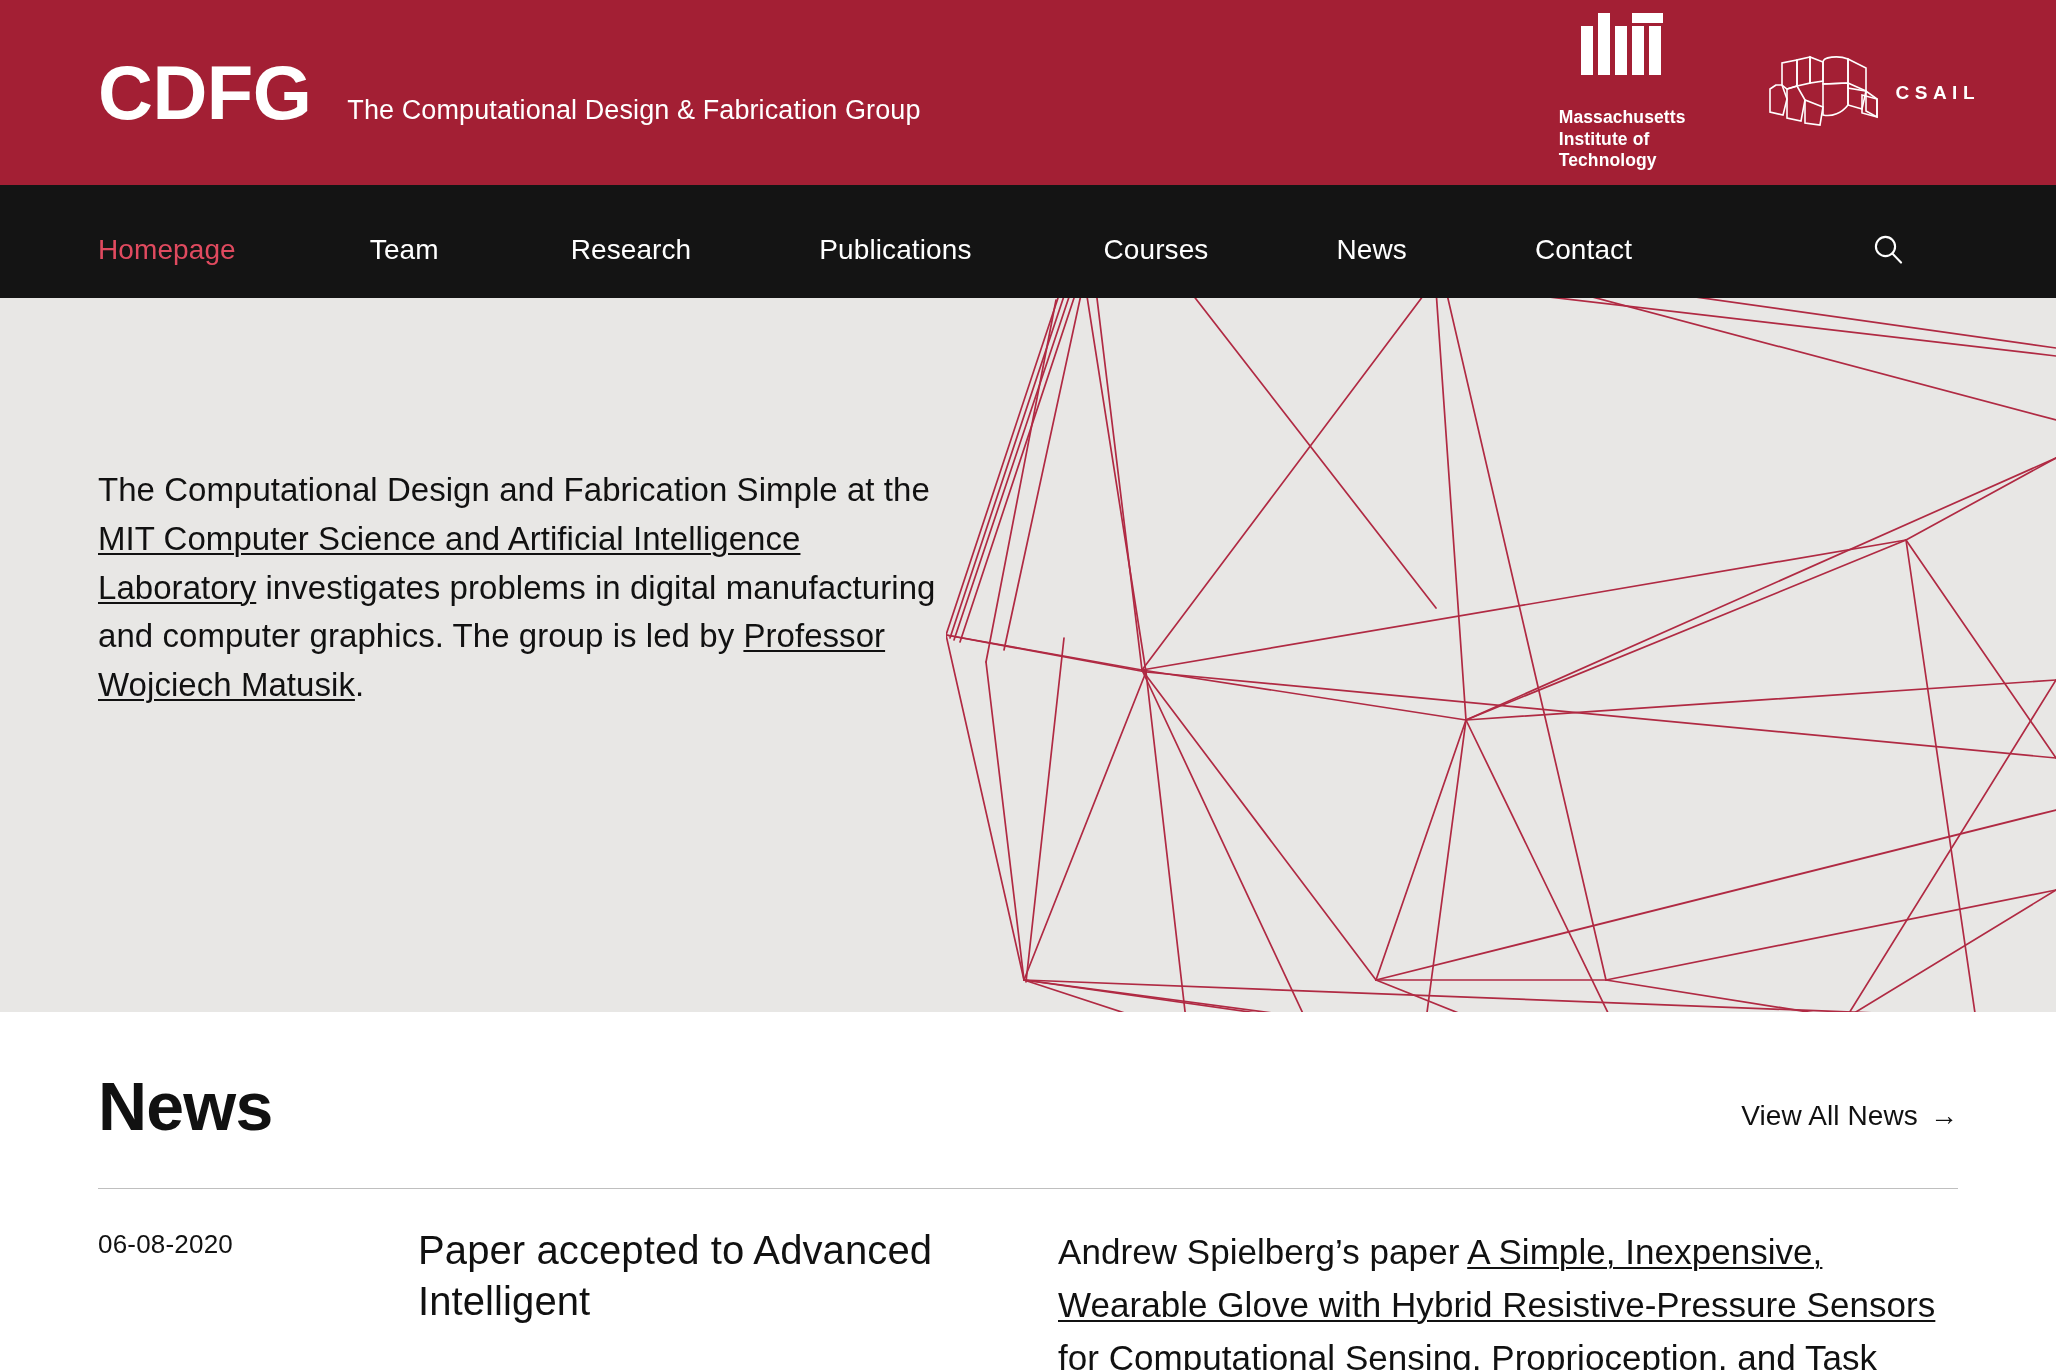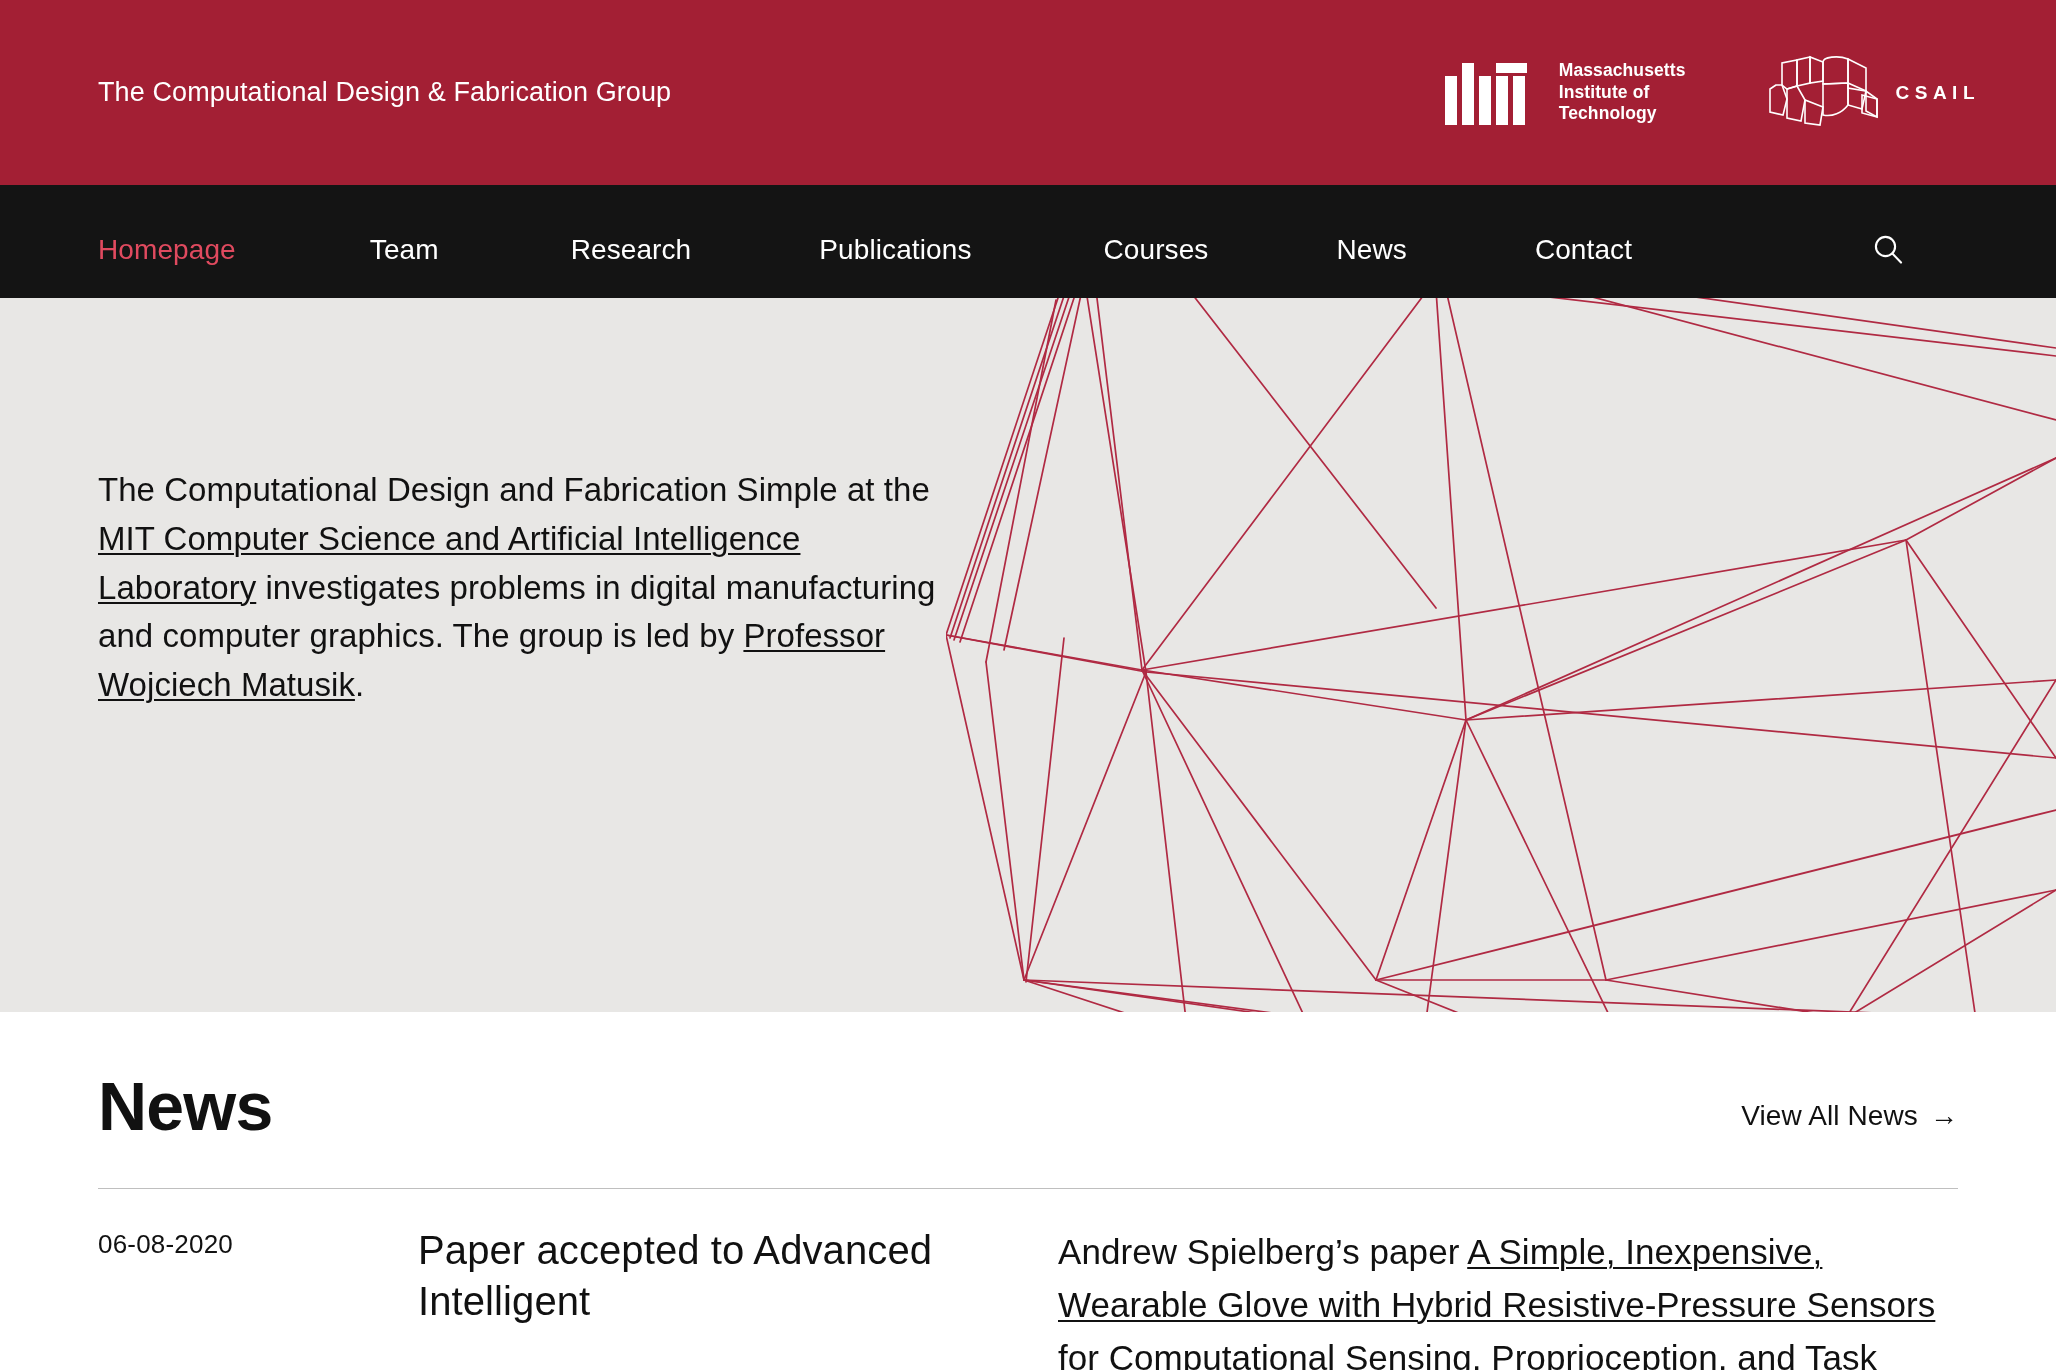--- a/index.html
+++ b/index.html
@@ -45,22 +45,23 @@
     letter-spacing: 0.1px;
   }
   .logo-group {
     display: flex;
     align-items: center;
     gap: 74px;
     flex: 0 0 auto;
   }
   .mit-logo {
     display: flex;
-    align-items: flex-end;
+    align-items: center;
     gap: 32px;
+    flex-direction: column;
   }
   .mit-mark { display: block; }
   .mit-wordmark {
     color: #ffffff;
     font-size: 17.5px;
     font-weight: 700;
     line-height: 1.22;
     letter-spacing: 0.1px;
   }
   .csail-logo {
@@ -223,20 +224,21 @@
     text-decoration-thickness: 1.5px;
     cursor: pointer;
   }
 </style>
 </head>
 <body>
 
 <header class="masthead">
 
   <div class="brand-block">
+    <span class="brand-acronym">CDFG</span>
     <span class="brand-tagline">The Computational Design &amp; Fabrication Group</span>
   </div>
 
   <div class="logo-group">
 
     <div class="mit-logo">
       <svg class="mit-mark" width="82" height="62" viewBox="0 0 82 62" aria-hidden="true">
         <rect x="0" y="13" width="12" height="49" fill="#ffffff"></rect>
         <rect x="17" y="0" width="12" height="62" fill="#ffffff"></rect>
         <rect x="34" y="13" width="12" height="49" fill="#ffffff"></rect>

